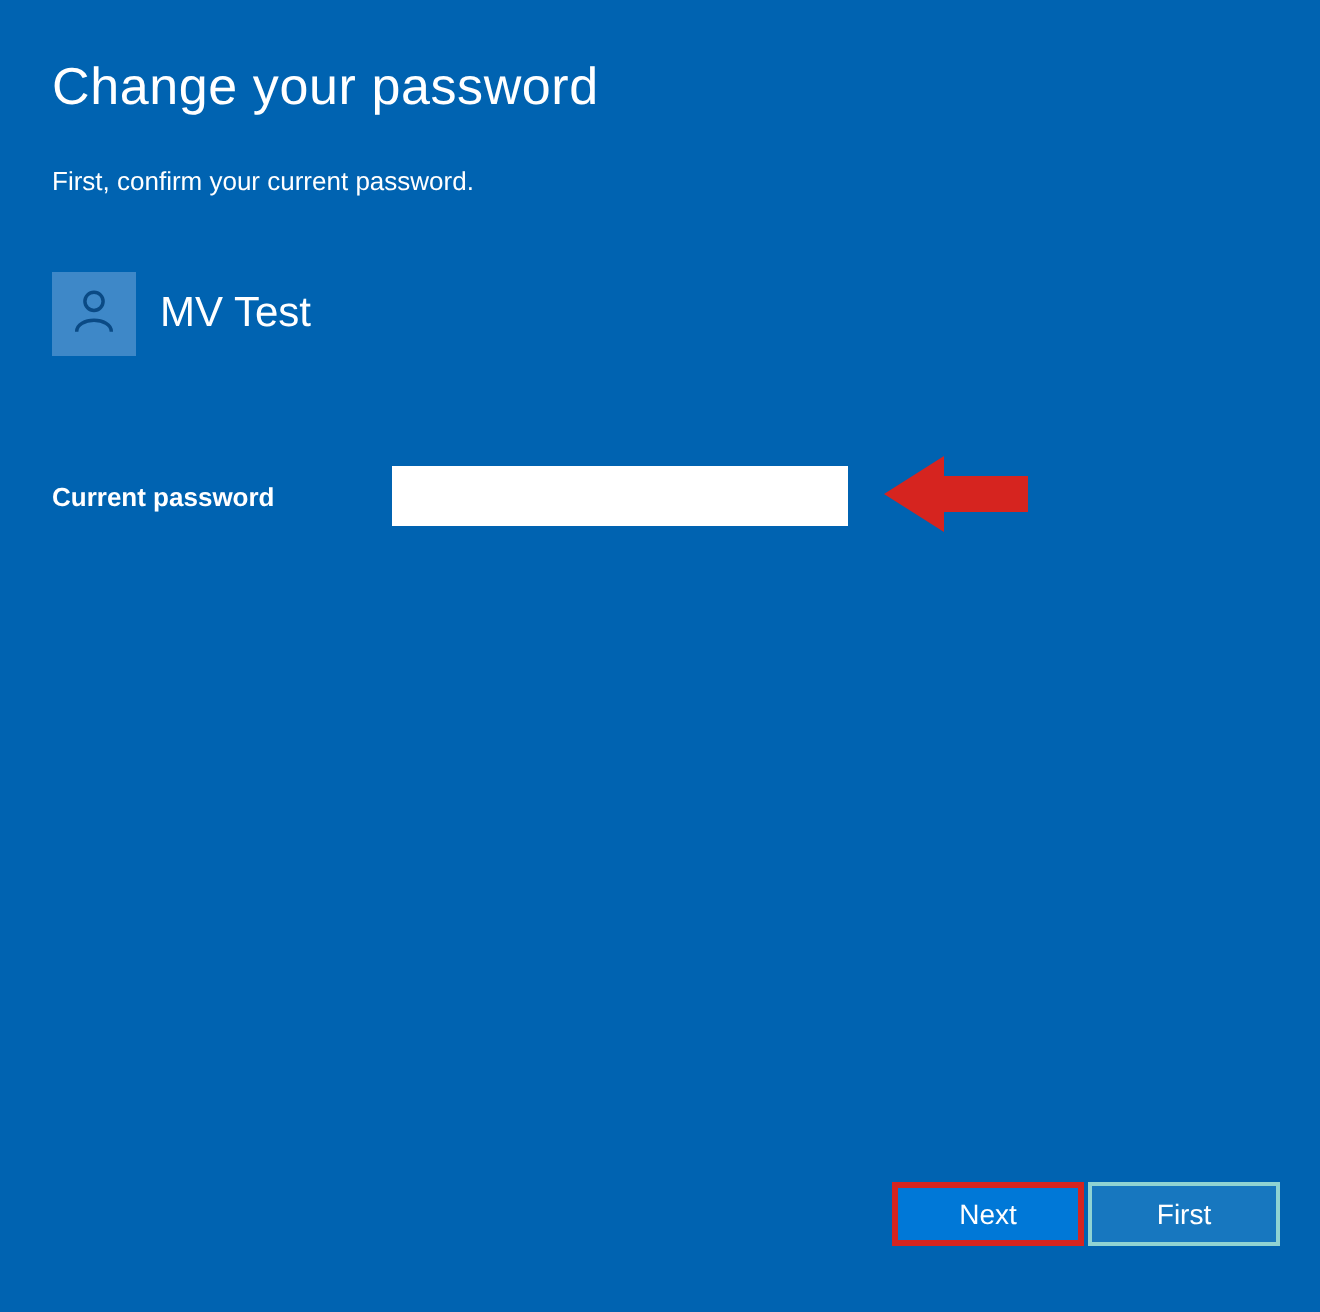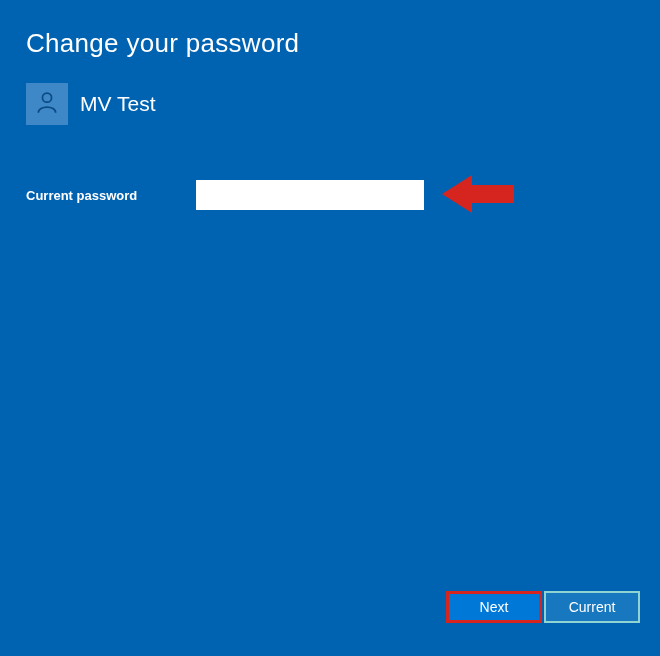--- a/index.html
+++ b/index.html
@@ -105,20 +105,21 @@
     .btn-cancel {
       background: #1777bf;
       border: 2px solid #8fd3d3;
     }
   </style>
 </head>
 <body>
 
 <div class="content">
   <h1 class="title">Change your password</h1>
+  <p class="subtitle">First, confirm your current password.</p>
 
   <div class="user-row">
     <div class="avatar">
       <span>
         <svg viewBox="0 0 24 24">
           <circle cx="12" cy="8" r="4.2" fill="none" stroke="#0a4a85" stroke-width="1.6"></circle>
           <path d="M4 22 C4 15, 20 15, 20 22" fill="none" stroke="#0a4a85" stroke-width="1.6"></path>
         </svg>
       </span>
     </div>
@@ -133,14 +134,14 @@
         <svg width="72" height="44" viewBox="0 0 72 44">
           <polygon points="0,22 30,3 30,13 72,13 72,31 30,31 30,41" fill="#d6241f"></polygon>
         </svg>
       </span>
     </div>
   </div>
 </div>
 
 <div class="footer">
   <button class="btn btn-next">Next</button>
-  <button class="btn btn-cancel">Current</button>
+  <button class="btn btn-cancel">First</button>
 </div>
 
 </body></html>

